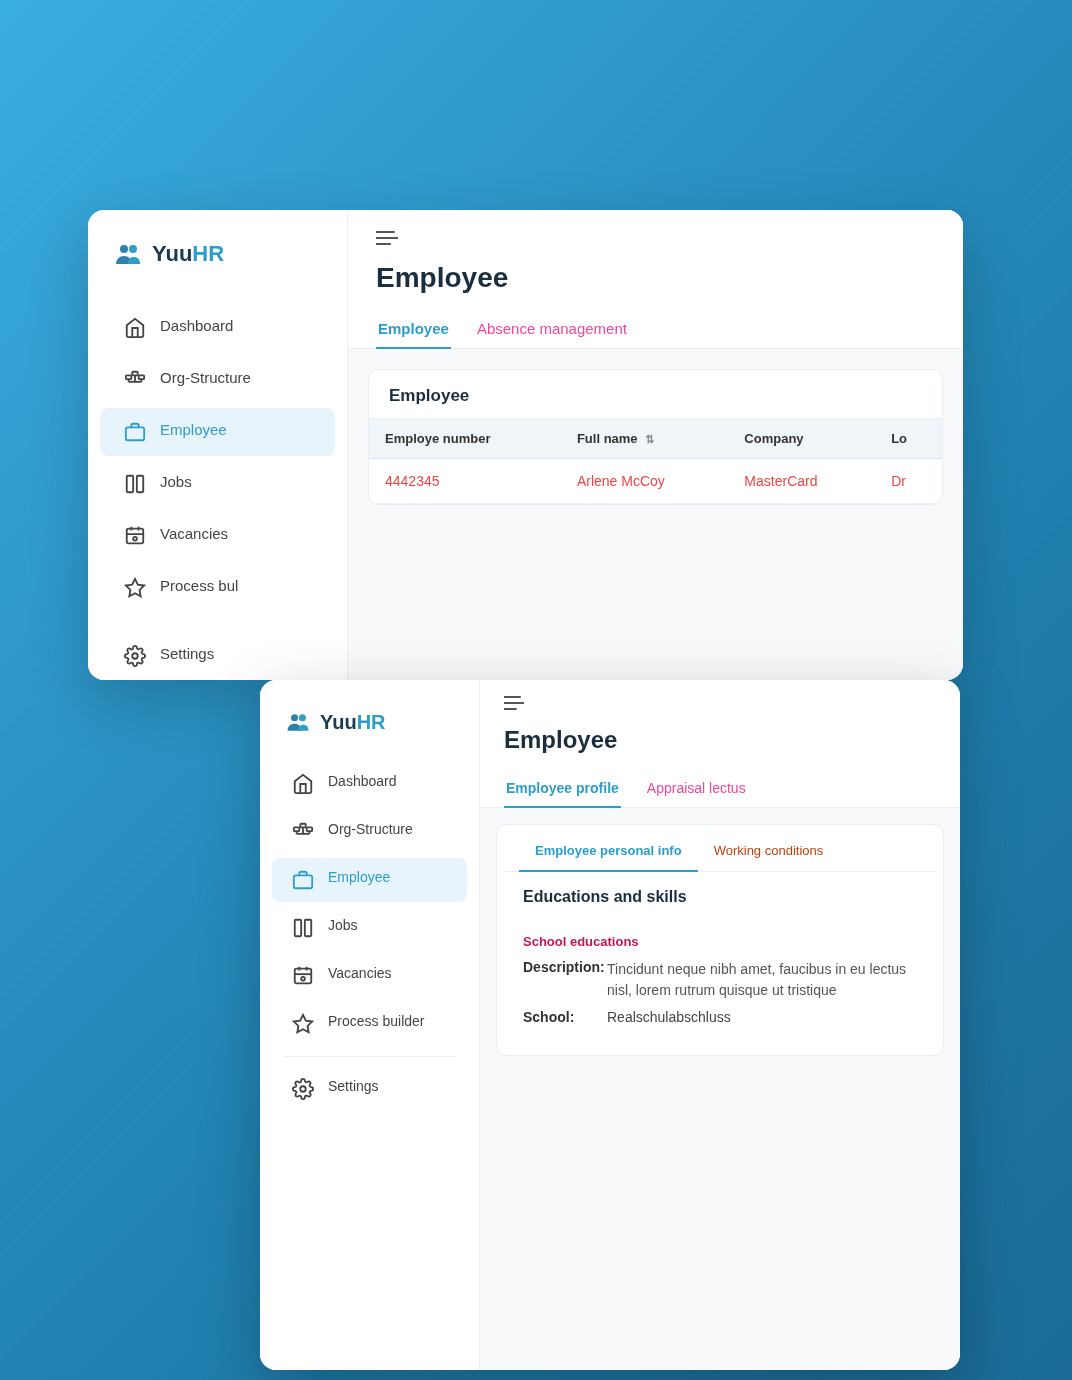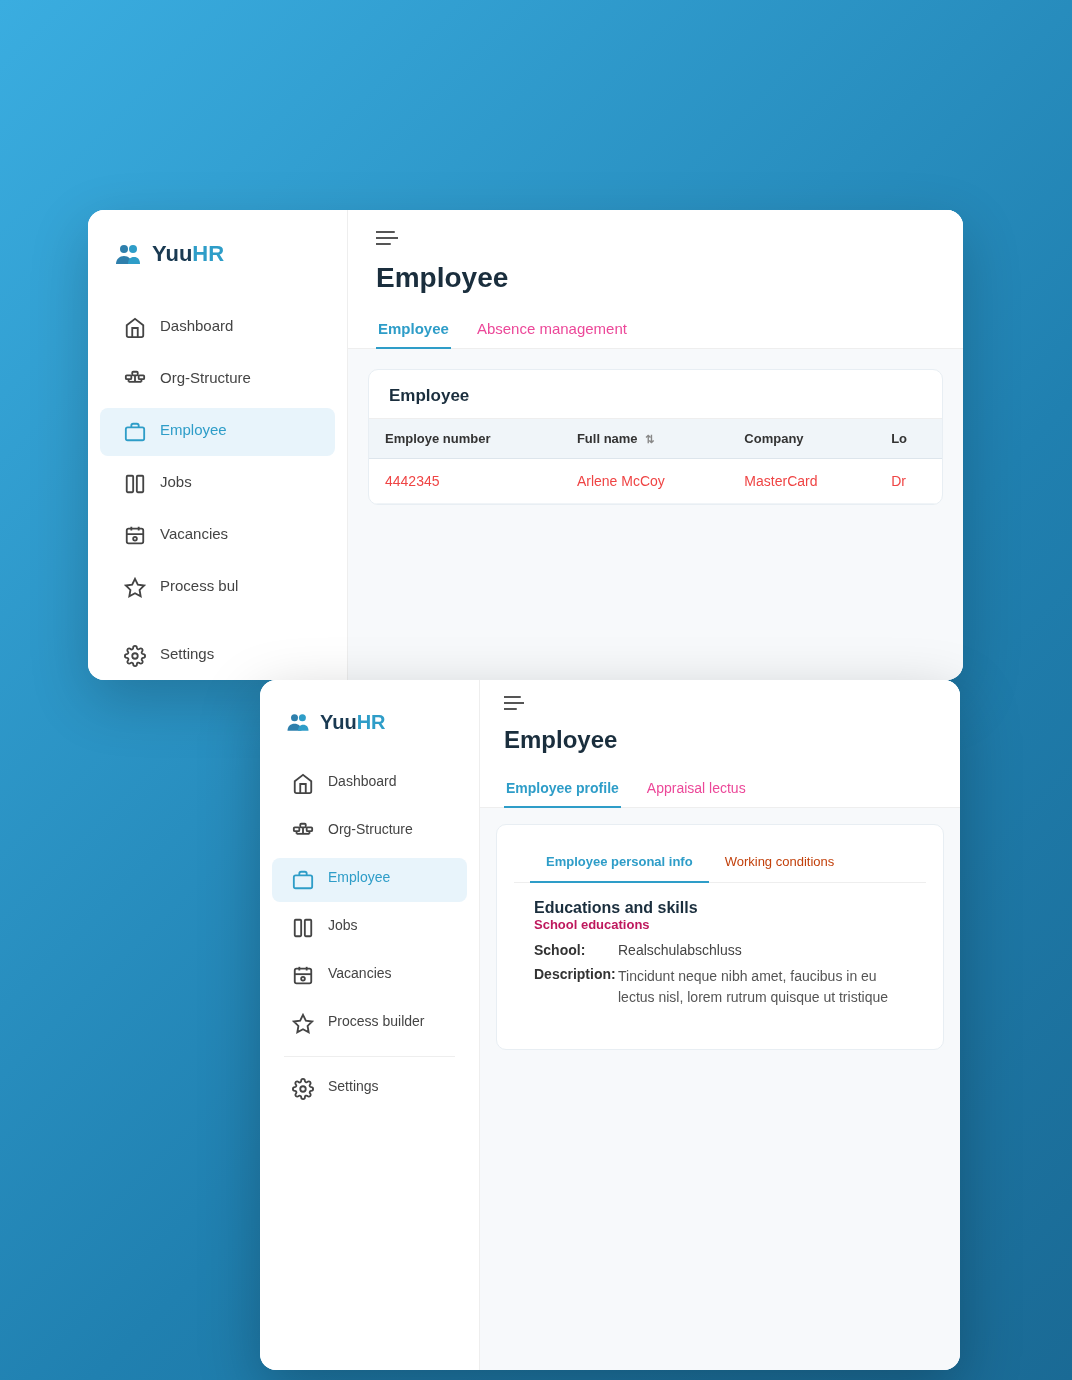--- a/index.html
+++ b/index.html
@@ -222,21 +222,21 @@
       padding: 16px 24px 0 24px;
       border-bottom: 1px solid #eee;
     }
 
     
     .profile-section {
       background: #fff;
       margin: 16px;
       border-radius: 10px;
       border: 1px solid #e8eef3;
-      padding: 17px;
+      padding: 6px;
       overflow: hidden;
     }
 
     .sub-tab-bar {
       display: flex;
       gap: 0;
       border-bottom: 1px solid #eee;
       padding: 0 16px;
     }
 
@@ -256,21 +256,21 @@
     }
 
     .profile-body {
       padding: 16px 20px;
     }
 
     .edu-title {
       font-size: 16px;
       font-weight: 700;
       color: #1a2e3d;
-      margin-bottom: 0;
+      margin-bottom: 28px;
     }
 
     .edu-section-label {
       font-size: 13px;
       color: #be185d;
       font-weight: 600;
       margin-bottom: 10px;
     }
 
     .edu-row {
@@ -530,24 +530,24 @@
     </div>
 
     <div class="profile-section">
       <div class="sub-tab-bar">
         <div class="sub-tab active">Employee personal info</div>
         <div class="sub-tab">Working conditions</div>
       </div>
       <div class="profile-body">
         <div class="edu-title">Educations and skills</div>
         <div class="edu-section-label">School educations</div>
+        <div class="edu-row" style="align-items:flex-start;">
+          <span class="edu-row-label">Description:</span>
+          <span class="edu-desc-value">Tincidunt neque nibh amet, faucibus in eu lectus nisl, lorem rutrum quisque ut tristique</span>
+        </div>
         <div class="edu-row">
           <span class="edu-row-label">School:</span>
           <span class="edu-row-value">Realschulabschluss</span>
         </div>
-        <div class="edu-row" style="align-items:flex-start;">
-          <span class="edu-row-label">Description:</span>
-          <span class="edu-desc-value">Tincidunt neque nibh amet, faucibus in eu lectus nisl, lorem rutrum quisque ut tristique</span>
-        </div>
       </div>
     </div>
   </div>
 </div>
 
 </body></html>

